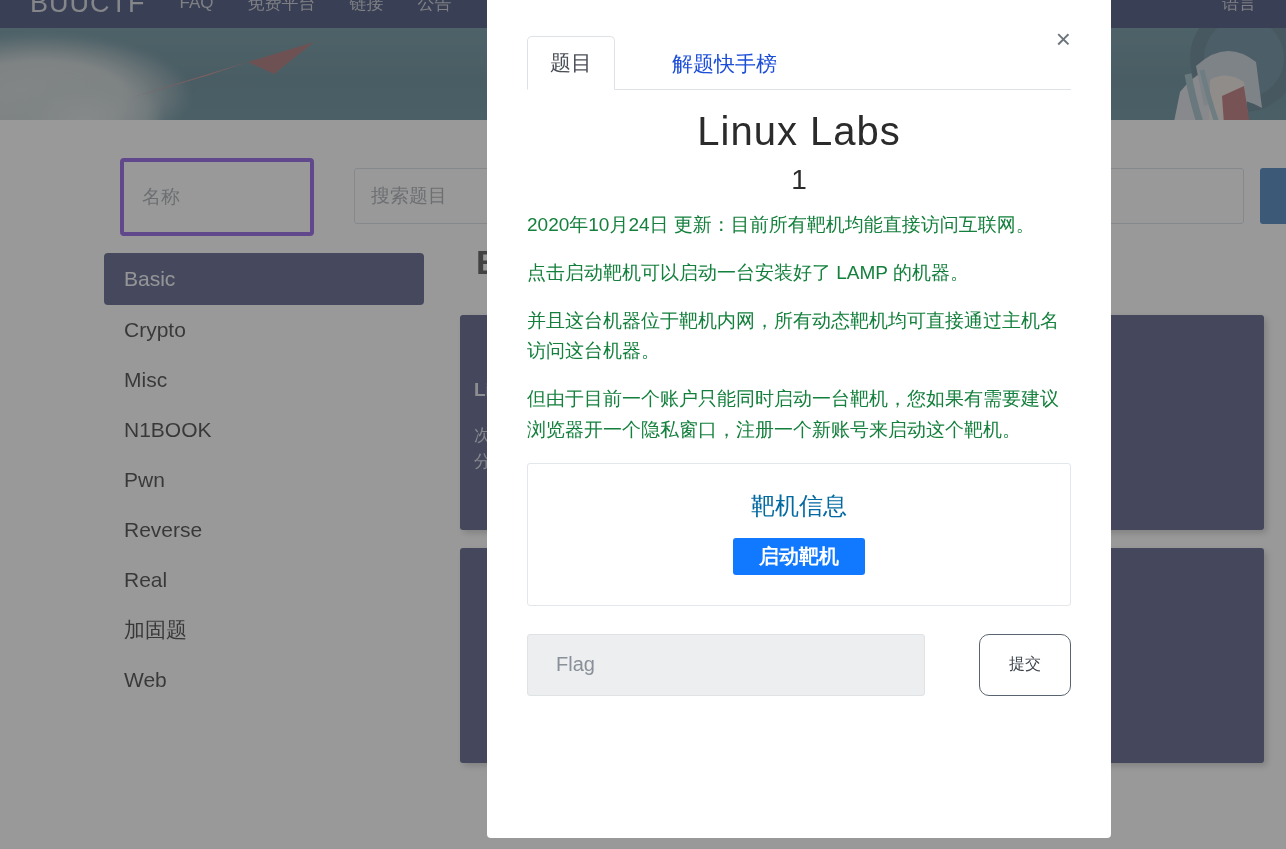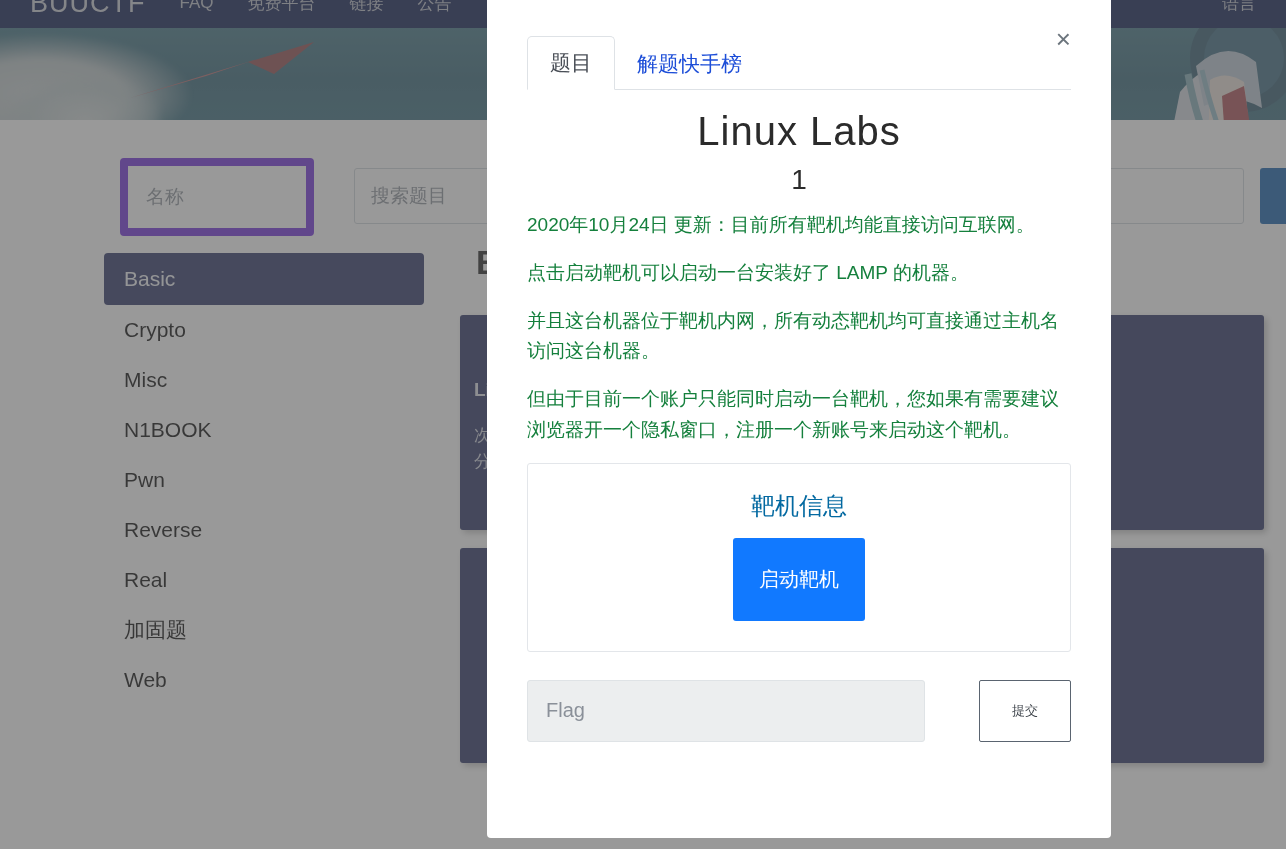--- a/index.html
+++ b/index.html
@@ -141,21 +141,21 @@
     display: flex;
     align-items: center;
     gap: 0;
   }
   .name-input-ring {
     position: absolute;
     left: 0px;
     top: 0px;
     width: 194px;
     height: 78px;
-    border: 8px solid #6d28d9;
+    border: 4px solid #6d28d9;
     border-radius: 4px;
     display: flex;
     align-items: center;
     padding: 0 18px;
     background: #fff;
     font-size: 19px;
     color: #8a9099;
   }
   .search-input {
     position: absolute;
@@ -279,20 +279,21 @@
     overflow: hidden;
   }
 
   .modal-tabs {
     position: relative;
     margin: 62px 40px 0 40px;
     height: 56px;
     border-bottom: 1px solid #dee2e6;
     display: flex;
     align-items: flex-end;
+    gap: 35px;
   }
   .tab {
     font-size: 21px;
     padding: 12px 22px;
     color: #1d4ed8;
     cursor: pointer;
     position: relative;
     top: 1px;
     white-space: nowrap;
   }
@@ -348,55 +349,55 @@
   .info-title {
     font-size: 24px;
     color: #0369a1;
     margin-bottom: 16px;
   }
   .start-btn {
     display: inline-block;
     background: #1179ff;
     color: #ffffff;
     font-size: 20px;
-    font-weight: 400;
-    padding: 28px 26px;
+    font-weight: 700;
+    padding: 5px 26px;
     border-radius: 3px;
     border: none;
     cursor: pointer;
   }
 
   .flag-row {
     margin: 28px 40px 0 40px;
     display: flex;
     align-items: center;
     gap: 54px;
   }
   .flag-input {
     flex: 1;
     height: 62px;
     background: #eceeef;
     border: 1px solid #dfe3e6;
     border-radius: 3px;
     display: flex;
     align-items: center;
-    padding: 0 18px;
+    padding: 0 28px;
     font-size: 20px;
     color: #8a9099;
   }
   .submit-btn {
     width: 92px;
     height: 62px;
     background: #ffffff;
     border: 1px solid #5a6470;
-    border-radius: 2px;
+    border-radius: 10px;
     display: flex;
     align-items: center;
     justify-content: center;
-    font-size: 13px;
+    font-size: 16px;
     color: #3d434a;
     cursor: pointer;
   }
 </style>
 </head>
 <body>
 
 <div id="page">
 
   <div id="bg-page">

